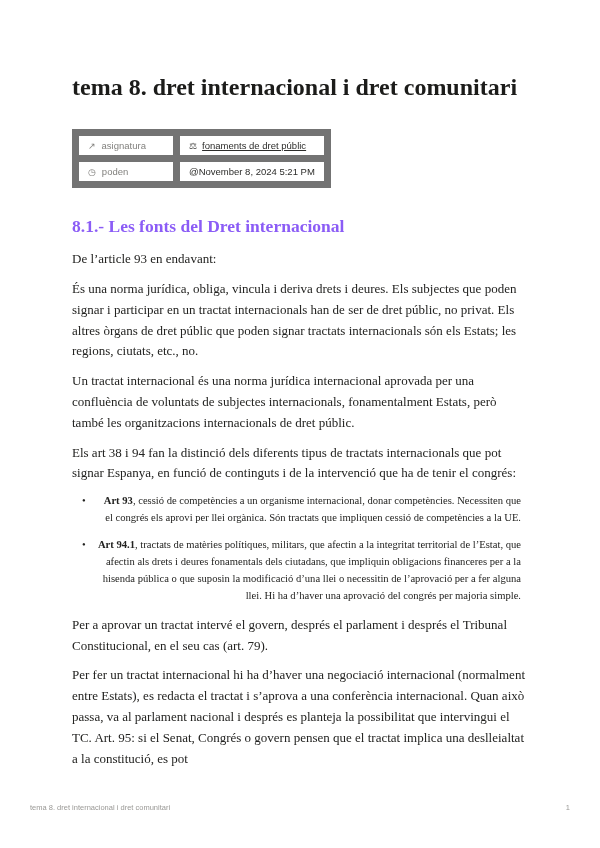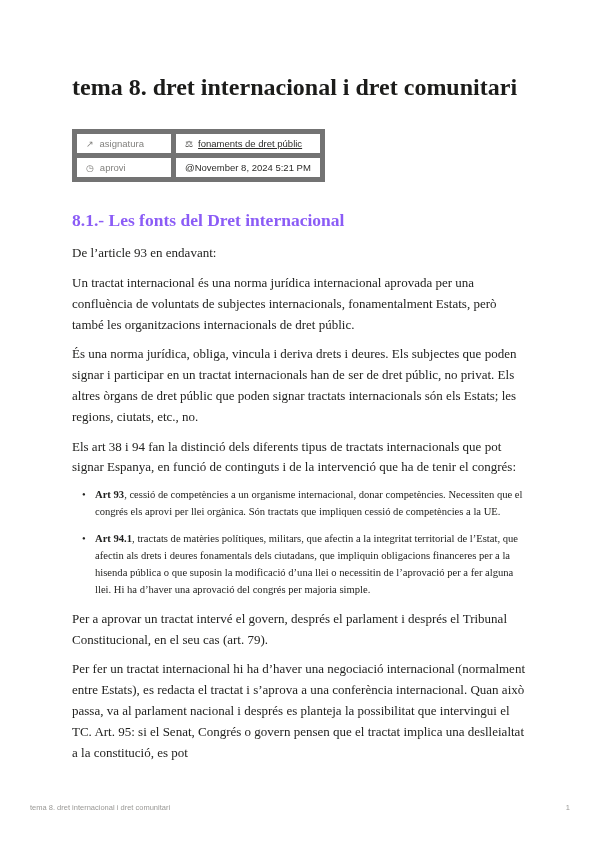--- a/index.html
+++ b/index.html
@@ -20,21 +20,21 @@
     color:#1c1c1a;
     margin:0 0 26px 0;
   }
   table.props {
     border-collapse:collapse;
     font-family:"Liberation Sans", sans-serif;
     font-size:9.5px;
     margin:0 0 6px 0;
   }
   table.props td {
-    border:5px solid #737373;
+    border:7px solid #737373;
     padding:4px 9px;
     vertical-align:middle;
     white-space:nowrap;
   }
   td.prop-label-cell { color:#82817e; min-width:76px; }
   .prop-icon { margin-right:6px; color:#82817e; font-size:9px; display:inline-block; }
   .value-icon { margin-right:5px; color:#3a3a38; font-size:9px; display:inline-block; }
   a.prop-link { color:#2c2c2a; text-decoration:underline; text-underline-offset:1px; cursor:pointer; }
   td.prop-value-cell { color:#2c2c2a; }
   h2.section {
@@ -43,22 +43,23 @@
     color:#8b5cf6;
     margin:28px 0 12px 0;
   }
   p.body {
     font-size:13px;
     line-height:1.6;
     margin:0 0 9px 0;
   }
   ul.bullets {
     list-style:none;
-    margin:3px 0 10px 0;
+    margin:3px 7px 10px 0;
     padding:0 0 0 10px;
+    text-align:right;
   }
   ul.bullets li {
     position:relative;
     padding-left:13px;
     font-size:10.6px;
     line-height:1.6;
     margin-bottom:10px;
   }
   ul.bullets li::before {
     content:"\2022";
@@ -89,32 +90,32 @@
         <tr>
       <td class="prop-label-cell">
         <span class="prop-icon">↗</span><span>asignatura</span>
       </td>
       <td class="prop-value-cell">
         <span class="value-icon">⚖</span><a class="prop-link">fonaments de dret públic</a>
       </td>
     </tr>
     <tr>
       <td class="prop-label-cell">
-        <span class="prop-icon">◷</span><span>aprovi</span>
+        <span class="prop-icon">◷</span><span>poden</span>
       </td>
       <td class="prop-value-cell">@November 8, 2024 5:21 PM</td>
     </tr>
   </tbody>
     </table>
 
   <h2 class="section">8.1.- Les fonts del Dret internacional</h2>
 
   <p class="body">De l’article 93 en endavant:</p>
+  <p class="body">És una norma jurídica, obliga, vincula i deriva drets i deures. Els subjectes que poden signar i participar en un tractat internacionals han de ser de dret públic, no privat. Els altres òrgans de dret públic que poden signar tractats internacionals són els Estats; les regions, ciutats, etc., no.</p>
   <p class="body">Un tractat internacional és una norma jurídica internacional aprovada per una confluència de voluntats de subjectes internacionals, fonamentalment Estats, però també les organitzacions internacionals de dret públic.</p>
-  <p class="body">És una norma jurídica, obliga, vincula i deriva drets i deures. Els subjectes que poden signar i participar en un tractat internacionals han de ser de dret públic, no privat. Els altres òrgans de dret públic que poden signar tractats internacionals són els Estats; les regions, ciutats, etc., no.</p>
   <p class="body">Els art 38 i 94 fan la distinció dels diferents tipus de tractats internacionals que pot signar Espanya, en funció de continguts i de la intervenció que ha de tenir el congrés:</p>
 
   <ul class="bullets">
     <li>
       <span class="bullet-term">Art 93</span><span>, cessió de competències a un organisme internacional, donar competències. Necessiten que el congrés els aprovi per llei orgànica. Són tractats que impliquen cessió de competències a la UE.</span>
     </li>
     <li>
       <span class="bullet-term">Art 94.1</span><span>, tractats de matèries polítiques, militars, que afectin a la integritat territorial de l’Estat, que afectin als drets i deures fonamentals dels ciutadans, que impliquin obligacions financeres per a la hisenda pública o que suposin la modificació d’una llei o necessitin de l’aprovació per a fer alguna llei. Hi ha d’haver una aprovació del congrés per majoria simple.</span>
     </li>
   </ul>

